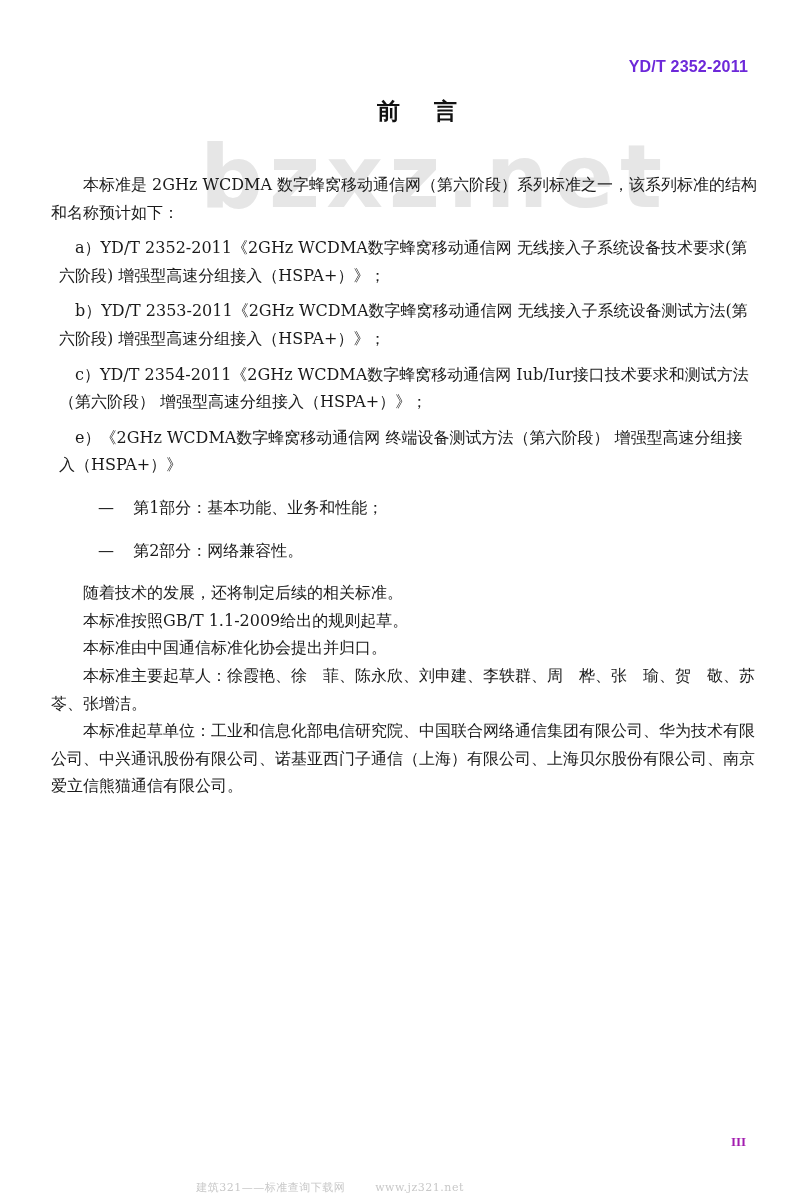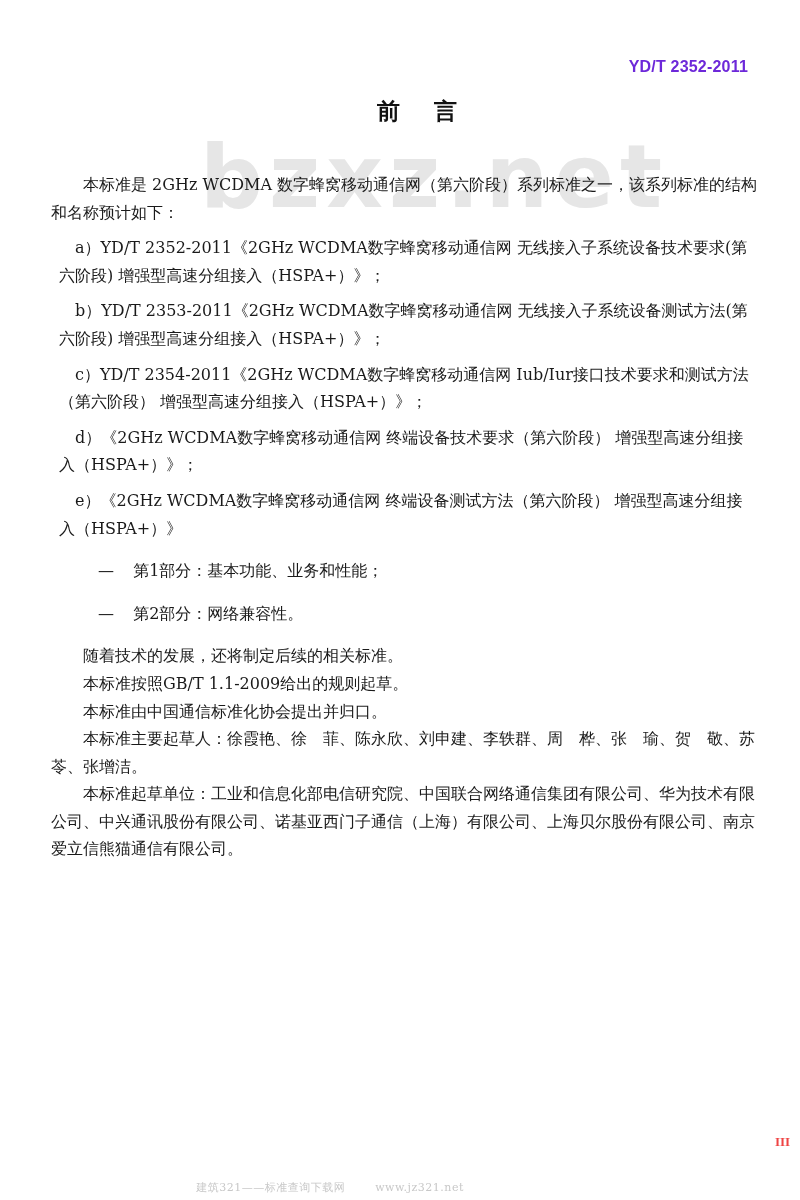--- a/index.html
+++ b/index.html
@@ -77,22 +77,21 @@
       display: inline-block;
       width: 2.2em;
     }
     .page-num {
       position: absolute;
       top: 1134px;
       left: 731px;
       font-family: "Liberation Serif", "DejaVu Serif", serif;
       font-size: 13px;
       font-weight: bold;
-      color: #ef4444;
-      margin-left: 44px;
+      color: #a21caf;
     }
     .footer-watermark {
       position: absolute;
       top: 1180px;
       left: 0;
       width: 660px;
       text-align: center;
       font-size: 11px;
       color: #c8c8c8;
       font-family: "DejaVu Serif", serif;
@@ -111,21 +110,20 @@
 <div class="watermark">bzxz.net</div>
 
 <div class="title">前言</div>
 
 <div class="content">
   <p class="para">本标准是 2GHz WCDMA 数字蜂窝移动通信网（第六阶段）系列标准之一，该系列标准的结构和名称预计如下：</p>
 
   <p class="item"><span>a）</span><span>YD/T 2352-2011《2GHz WCDMA数字蜂窝移动通信网 无线接入子系统设备技术要求(第六阶段) 增强型高速分组接入（HSPA+）》；</span></p>
   <p class="item"><span>b）</span><span>YD/T 2353-2011《2GHz WCDMA数字蜂窝移动通信网 无线接入子系统设备测试方法(第六阶段) 增强型高速分组接入（HSPA+）》；</span></p>
   <p class="item"><span>c）</span><span>YD/T 2354-2011《2GHz WCDMA数字蜂窝移动通信网 Iub/Iur接口技术要求和测试方法（第六阶段） 增强型高速分组接入（HSPA+）》；</span></p>
-  <p class="item"><span>d）</span><span>《2GHz WCDMA数字蜂窝移动通信网 终端设备技术要求（第六阶段） 增强型高速分组接入（HSPA+）》；</span></p>
   <p class="item"><span>e）</span><span>《2GHz WCDMA数字蜂窝移动通信网 终端设备测试方法（第六阶段） 增强型高速分组接入（HSPA+）》</span></p>
 
   <p class="dash-item"><span class="dash">—</span><span>第1部分：基本功能、业务和性能；</span></p>
   <p class="dash-item"><span class="dash">—</span><span>第2部分：网络兼容性。</span></p>
 
   <p class="para">随着技术的发展，还将制定后续的相关标准。</p>
   <p class="para">本标准按照GB/T 1.1-2009给出的规则起草。</p>
   <p class="para">本标准由中国通信标准化协会提出并归口。</p>
   <p class="para">本标准主要起草人：徐霞艳、徐　菲、陈永欣、刘申建、李轶群、周　桦、张　瑜、贺　敬、苏　苓、张增洁。</p>
   <p class="para">本标准起草单位：工业和信息化部电信研究院、中国联合网络通信集团有限公司、华为技术有限公司、中兴通讯股份有限公司、诺基亚西门子通信（上海）有限公司、上海贝尔股份有限公司、南京爱立信熊猫通信有限公司。</p>

